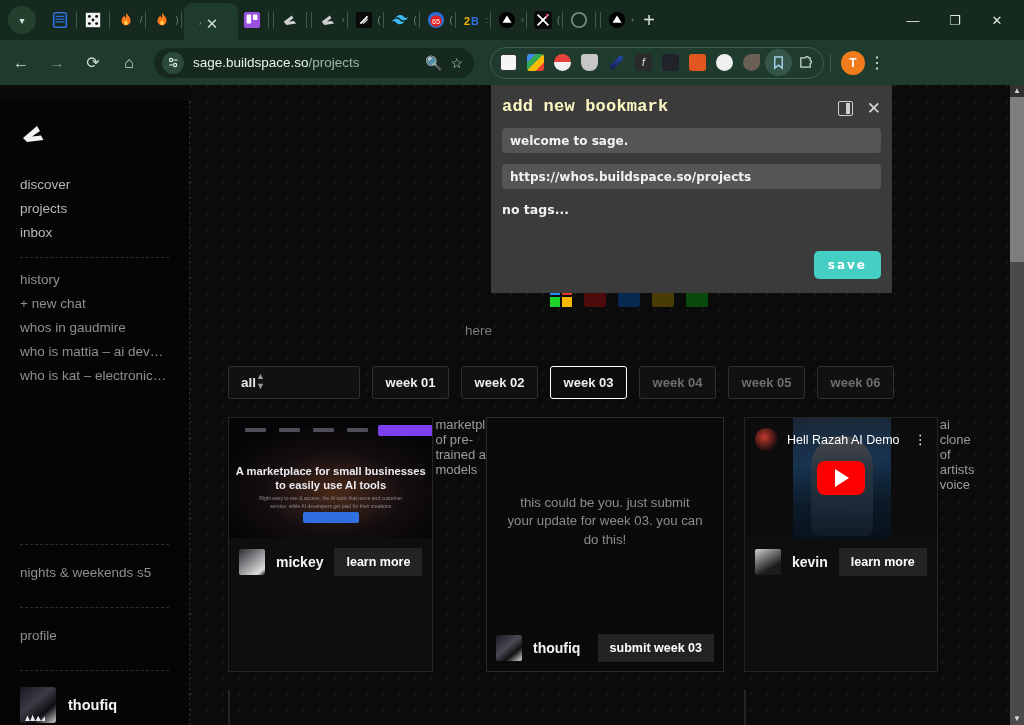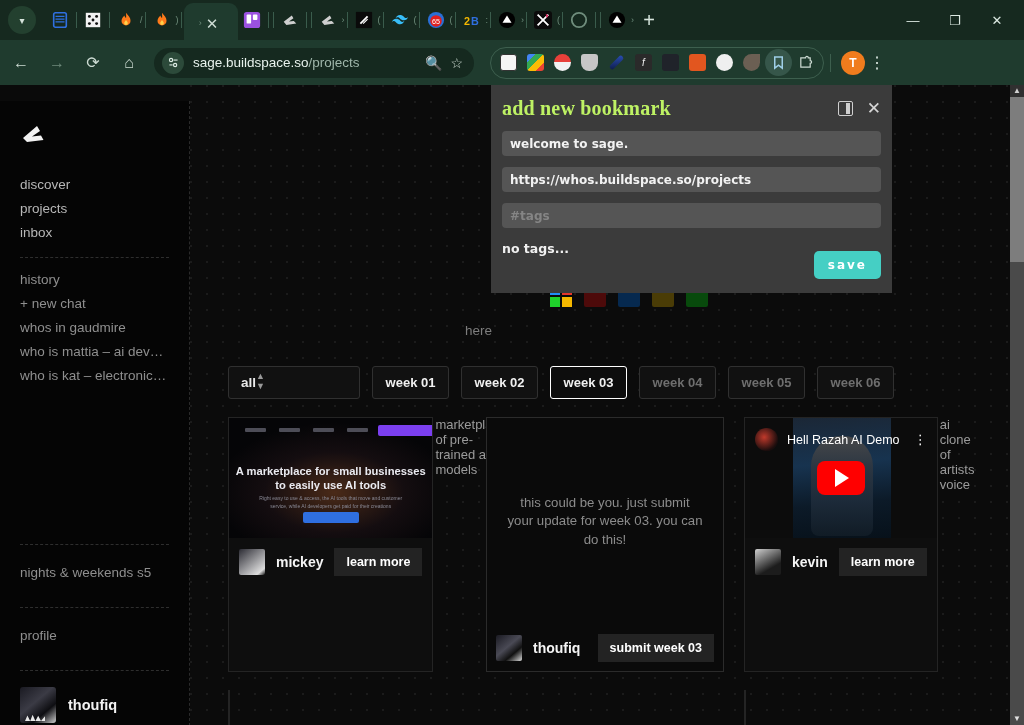--- a/index.html
+++ b/index.html
@@ -256,22 +256,22 @@
     color: #d0d0d0; font-size: 8px; text-align: center; line-height: 12px; }
   .pg-arrow.up { top: 0; background: #303030; }
   .pg-arrow.dn { bottom: 0; background: #4a4a4a; color: #e0e0e0; }
 
   
   .modal {
     position: absolute; left: 491px; top: 85px; width: 401px; height: 208px;
     background: #3b3b3b; z-index: 50; padding: 12px 11px 0 11px;
   }
   .modal-head { display: flex; align-items: flex-start; }
-  .modal-title { color: #bef264; font-size: 20px; font-weight: 700;
-    font-family: Liberation Serif, serif; letter-spacing: .2px; }
+  .modal-title { color: #fef9c3; font-size: 17px; font-weight: 700;
+    font-family: Liberation Mono, monospace; letter-spacing: .2px; }
   .modal-acts { margin-left: auto; display: flex; align-items: center; gap: 14px; padding-top: 3px; }
   .sq-icon { width: 15px; height: 15px; border: 1.6px solid #cfcfcf; border-radius: 2px;
     position: relative; }
   .sq-icon::after { content: ""; position: absolute; right: 2px; top: 1px; bottom: 1px;
     width: 4px; background: #cfcfcf; }
   .x-icon { color: #d6d6d6; font-size: 17px; line-height: 1; }
   .m-input {
     height: 25px; background: #555555; border-radius: 4px; margin-top: 11px;
     display: flex; align-items: center; padding: 0 8px;
     color: #f2f2f2; font-size: 12px; font-weight: 700;
@@ -707,20 +707,17 @@
   </div>
 
   <div class="m-input">
     <span>welcome to sage.</span>
   </div>
 
   <div class="m-input">
     <span>https://whos.buildspace.so/projects</span>
   </div>
 
-  <div class="m-input ph">
-    <span>#tags</span>
-  </div>
 
   <div class="m-note">no tags...</div>
 
   <div class="m-save">save</div>
 </div>
 
 </body></html>

